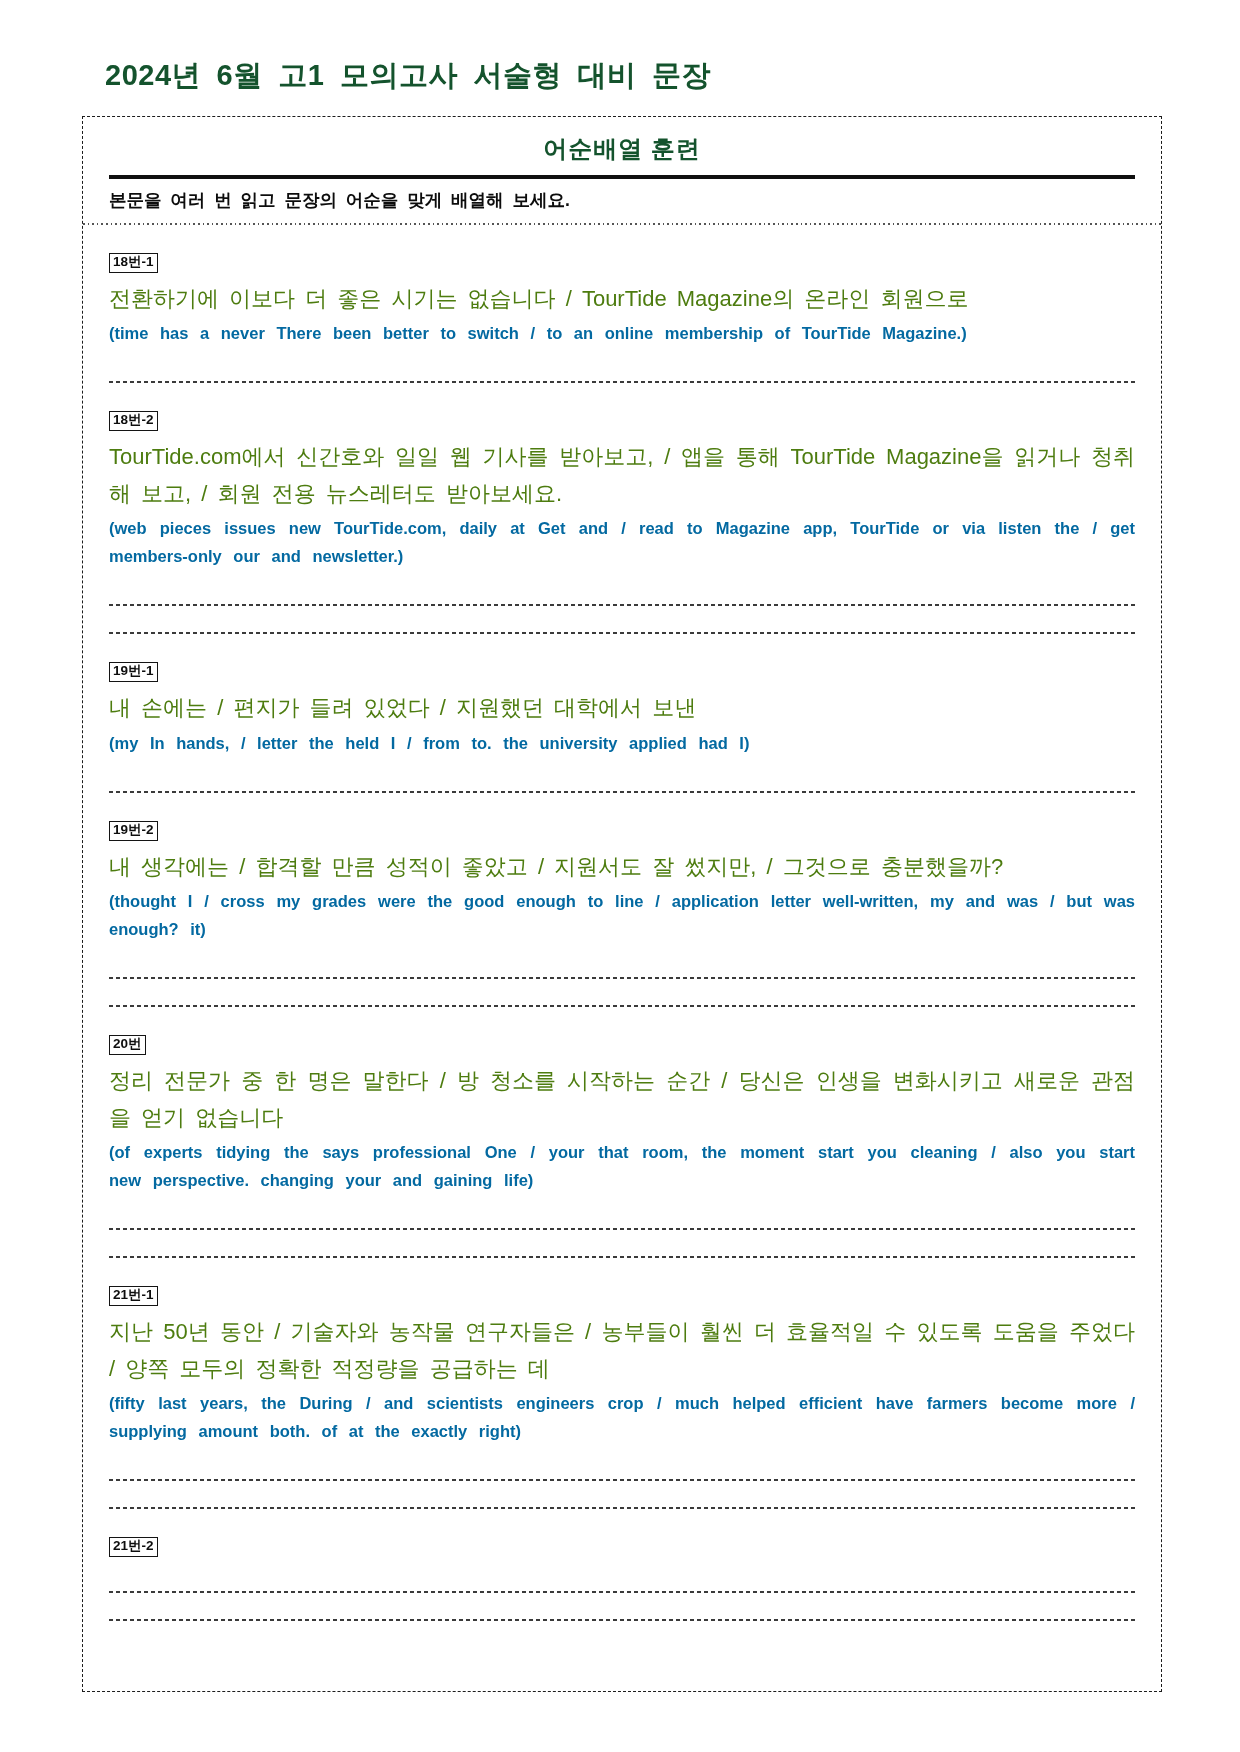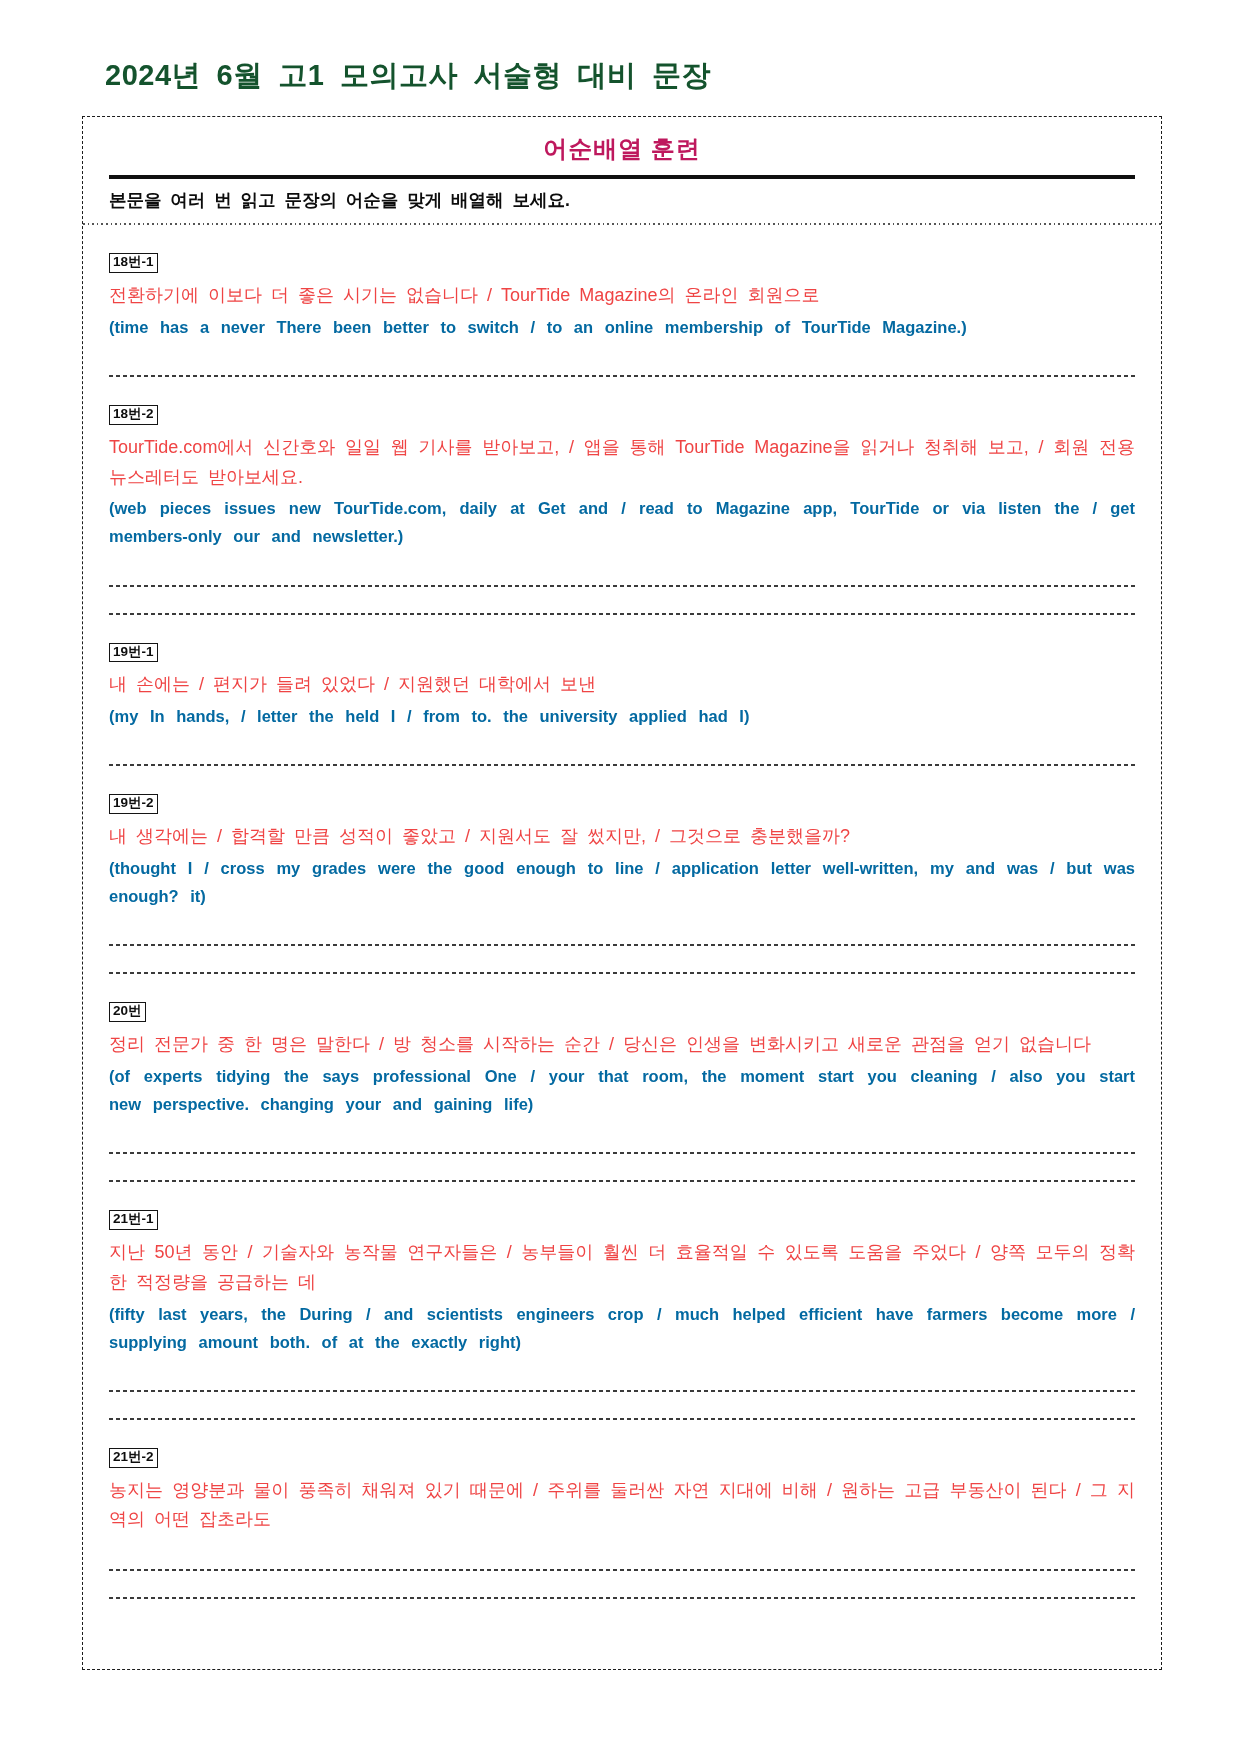--- a/index.html
+++ b/index.html
@@ -38,21 +38,21 @@
     background: #ffffff;
   }
   .frame-header {
     padding: 16px 26px 0 26px;
   }
   .ws-heading {
     text-align: center;
     font-size: 24px;
     font-weight: 700;
     letter-spacing: 1px;
-    color: #be185d;
+    color: #14532d;
   }
   .thick-rule {
     height: 4px;
     background: #101010;
     margin: 10px 0 9px 0;
   }
   .ws-instruction {
     text-align: left;
     font-size: 17.5px;
     font-weight: 700;
@@ -75,25 +75,25 @@
     border: 1px solid #141414;
     padding: 0px 3px 1px 3px;
     font-size: 13.5px;
     font-weight: 700;
     line-height: 1.25;
     color: #0d0d0d;
     background: #ffffff;
   }
   .korean {
     margin: 8px 0 0 0;
-    font-size: 18px;
+    font-size: 22px;
     line-height: 1.66;
     text-align: justify;
     word-spacing: 4px;
-    color: #ef4444;
+    color: #4d7c0f;
   }
   .english {
     margin: 2px 0 0 0;
     font-size: 16.5px;
     line-height: 1.7;
     text-align: justify;
     word-spacing: 7px;
     color: #0369a1;
     font-weight: 700;
   }
@@ -155,19 +155,18 @@
   <div class="answer-line first"></div><div class="answer-line"></div></div>
 
   <div class="section">
     <span class="sec-label">21번-1</span>
     <p class="korean">지난 50년 동안 / 기술자와 농작물 연구자들은 / 농부들이 훨씬 더 효율적일 수 있도록 도움을 주었다 / 양쪽 모두의 정확한 적정량을 공급하는 데</p>
     <p class="english">(fifty last years, the During / and scientists engineers crop / much helped efficient have farmers become more / supplying amount both. of at the exactly right)</p>
   <div class="answer-line first"></div><div class="answer-line"></div></div>
 
   <div class="section">
     <span class="sec-label">21번-2</span>
-    <p class="korean">농지는 영양분과 물이 풍족히 채워져 있기 때문에 / 주위를 둘러싼 자연 지대에 비해 / 원하는 고급 부동산이 된다 / 그 지역의 어떤 잡초라도</p>
   <div class="answer-line first"></div><div class="answer-line"></div></div>
 </div>
 
   </div>
 
 </div>
 
 </body></html>

